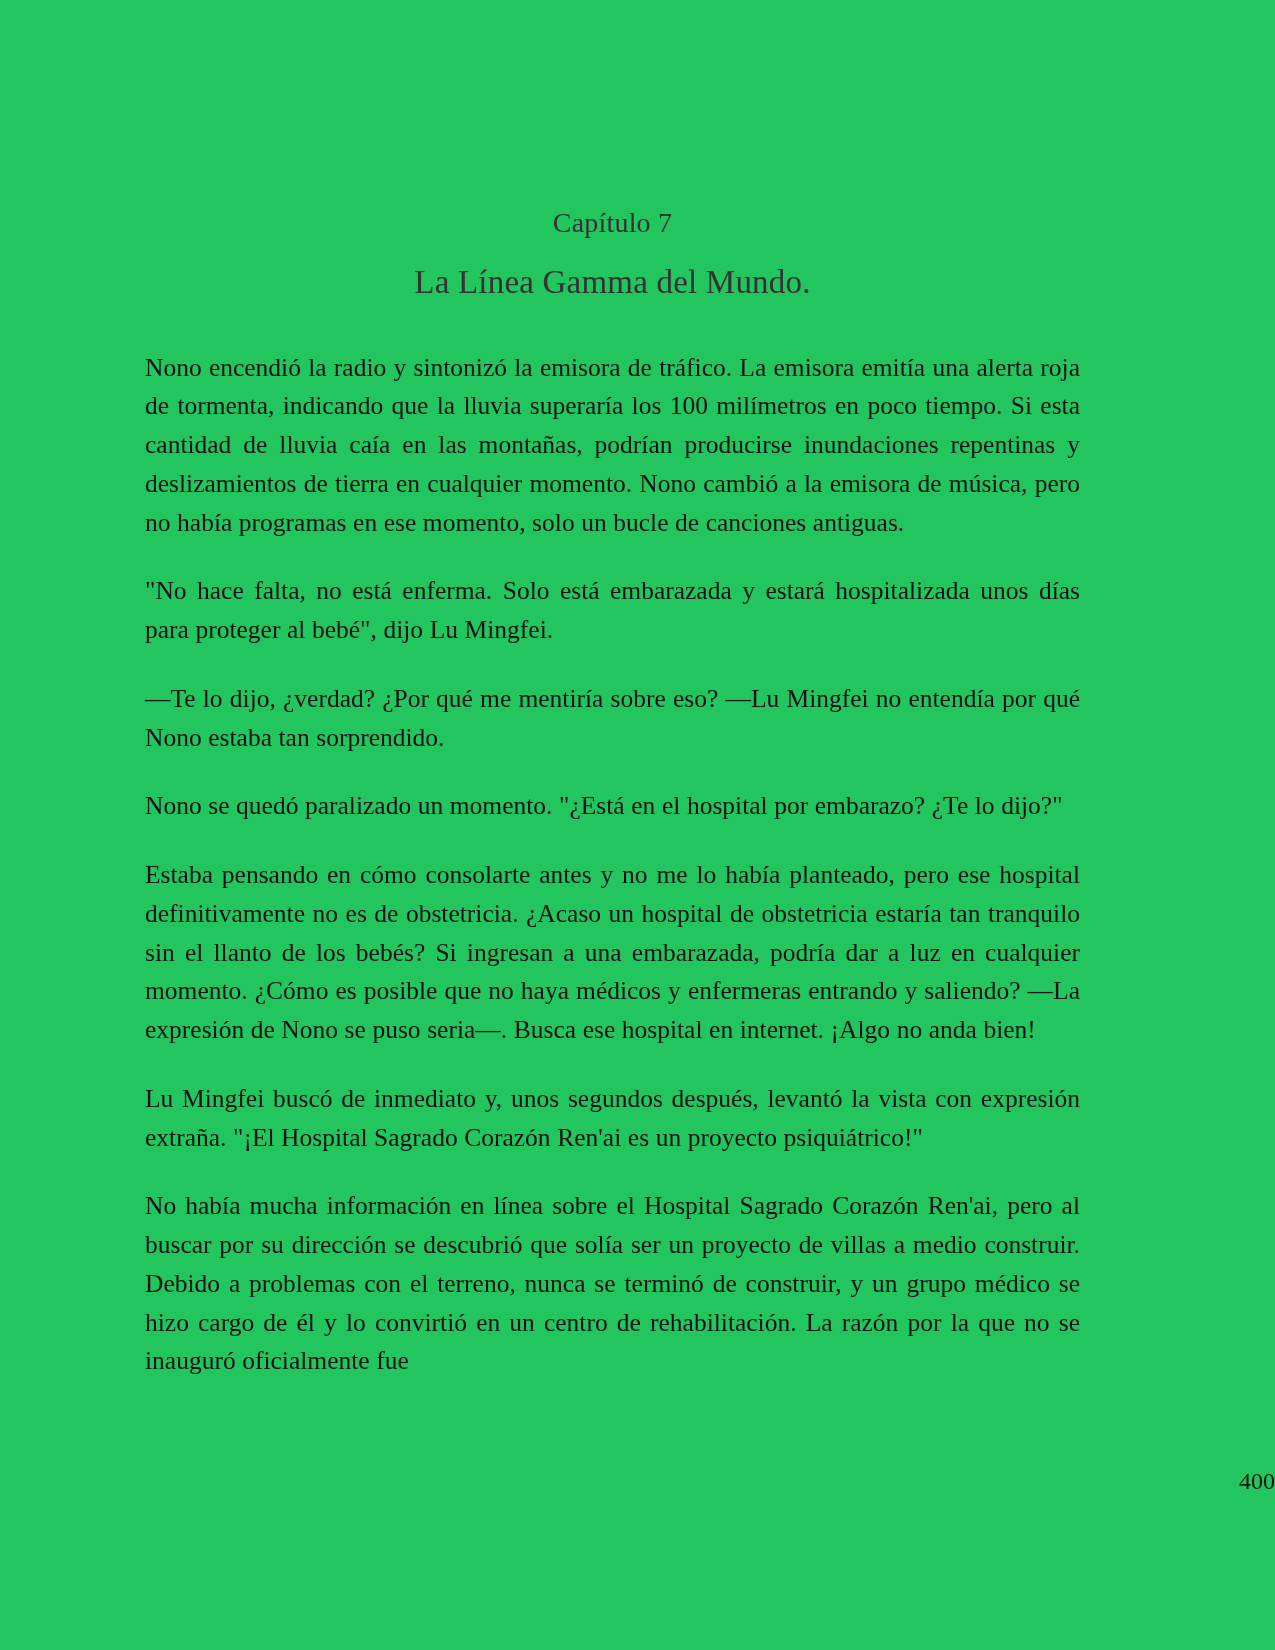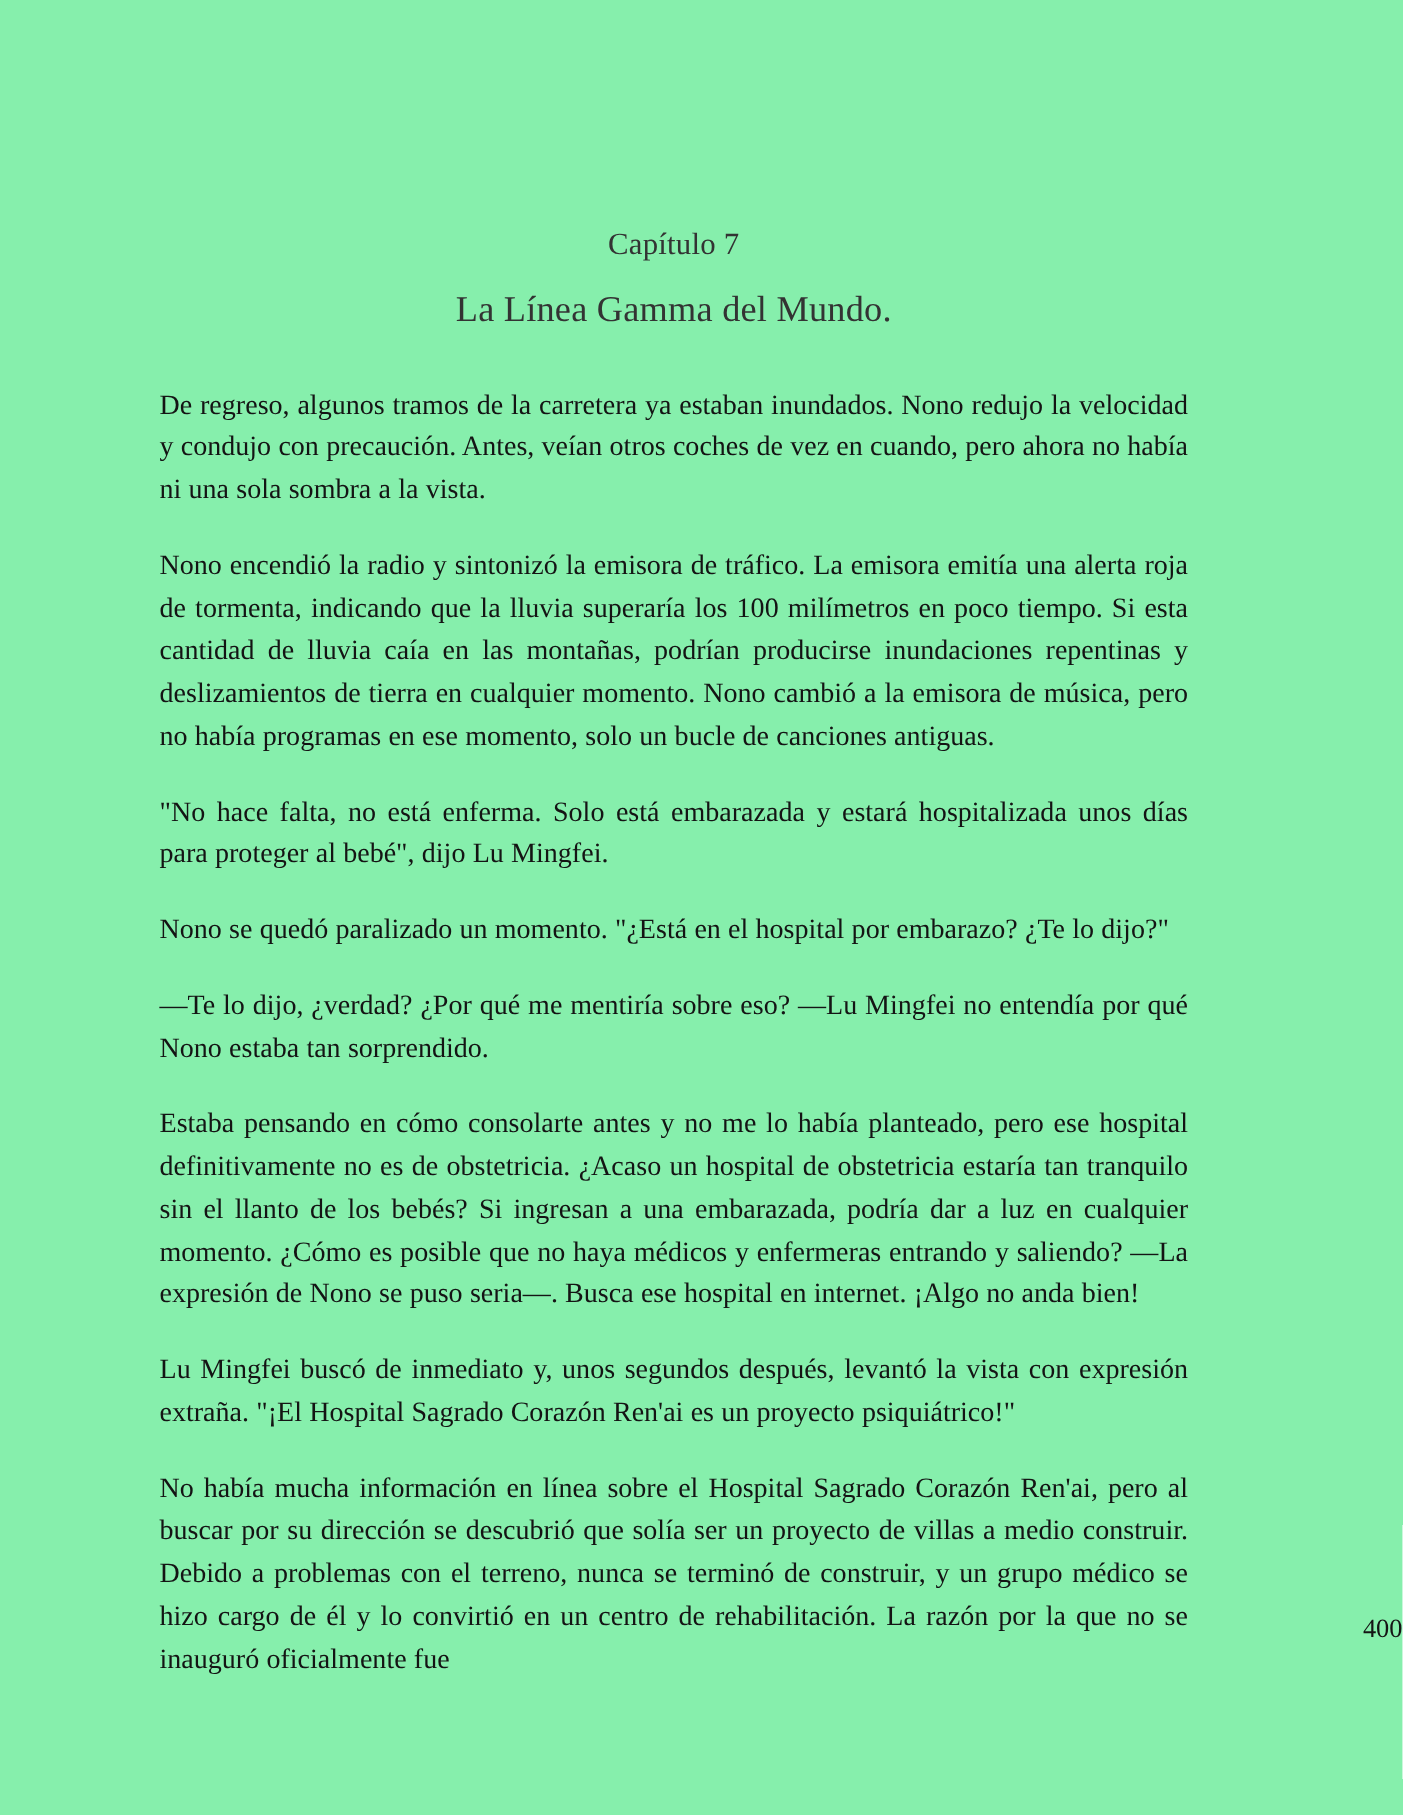--- a/index.html
+++ b/index.html
@@ -4,21 +4,21 @@
 <style>
   html, body {
     margin: 0;
     padding: 0;
     background: #ffffff;
   }
   .page {
     position: relative;
     width: 1275px;
     height: 1650px;
-    background: #86efac;
+    background: #22c55e;
     box-sizing: border-box;
     font-family: "Liberation Serif", "DejaVu Serif", serif;
     color: #1a1a1a;
     overflow: hidden;
   }
   .content {
     position: absolute;
     left: 145px;
     top: 205px;
     width: 935px;
@@ -69,25 +69,24 @@
 
 <div class="page">
 
   <div class="content">
 
     <div class="chapter-block">
       <div class="chapter-number">Capítulo 7</div>
       <div class="chapter-title">La Línea Gamma del Mundo.</div>
     </div>
 
-    <p class="body-par">De regreso, algunos tramos de la carretera ya estaban inundados. Nono redujo la velocidad y condujo con precaución. Antes, veían otros coches de vez en cuando, pero ahora no había ni una sola sombra a la vista.</p>
     <p class="body-par">Nono encendió la radio y sintonizó la emisora de tráfico. La emisora emitía una alerta roja de tormenta, indicando que la lluvia superaría los 100 milímetros en poco tiempo. Si esta cantidad de lluvia caía en las montañas, podrían producirse inundaciones repentinas y deslizamientos de tierra en cualquier momento. Nono cambió a la emisora de música, pero no había programas en ese momento, solo un bucle de canciones antiguas.</p>
     <p class="body-par">"No hace falta, no está enferma. Solo está embarazada y estará hospitalizada unos días para proteger al bebé", dijo Lu Mingfei.</p>
+    <p class="body-par">—Te lo dijo, ¿verdad? ¿Por qué me mentiría sobre eso? —Lu Mingfei no entendía por qué Nono estaba tan sorprendido.</p>
     <p class="body-par">Nono se quedó paralizado un momento. "¿Está en el hospital por embarazo? ¿Te lo dijo?"</p>
-    <p class="body-par">—Te lo dijo, ¿verdad? ¿Por qué me mentiría sobre eso? —Lu Mingfei no entendía por qué Nono estaba tan sorprendido.</p>
     <p class="body-par">Estaba pensando en cómo consolarte antes y no me lo había planteado, pero ese hospital definitivamente no es de obstetricia. ¿Acaso un hospital de obstetricia estaría tan tranquilo sin el llanto de los bebés? Si ingresan a una embarazada, podría dar a luz en cualquier momento. ¿Cómo es posible que no haya médicos y enfermeras entrando y saliendo? —La expresión de Nono se puso seria—. Busca ese hospital en internet. ¡Algo no anda bien!</p>
     <p class="body-par">Lu Mingfei buscó de inmediato y, unos segundos después, levantó la vista con expresión extraña. "¡El Hospital Sagrado Corazón Ren'ai es un proyecto psiquiátrico!"</p>
     <p class="body-par">No había mucha información en línea sobre el Hospital Sagrado Corazón Ren'ai, pero al buscar por su dirección se descubrió que solía ser un proyecto de villas a medio construir. Debido a problemas con el terreno, nunca se terminó de construir, y un grupo médico se hizo cargo de él y lo convirtió en un centro de rehabilitación. La razón por la que no se inauguró oficialmente fue</p>
 
   </div>
 
   <div class="page-number">400</div>
 
 </div>
 

